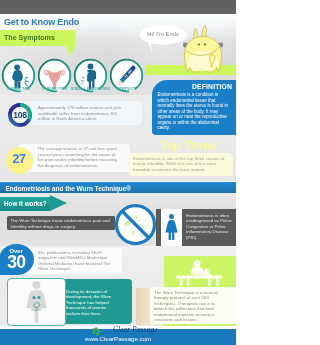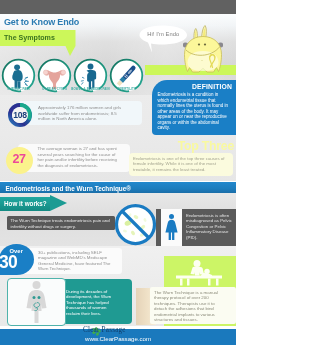--- a/index.html
+++ b/index.html
@@ -57,26 +57,26 @@
         font-size:8.6px;font-weight:bold;color:#1b3f7a;letter-spacing:-0.25px;}
   .stat176{position:absolute;left:38px;top:105px;width:92px;font-size:4.4px;
         line-height:5.5px;color:#8f8f8f;}
 
   
   .stat27box{position:absolute;left:18px;top:143.5px;width:112px;height:28px;
         background:#fafafa;border-radius:4px;}
   .circ27{position:absolute;left:5.5px;top:146.5px;width:27px;height:27px;border-radius:50%;
         background:#fbf28c;}
   .num27{position:absolute;left:5.5px;top:152px;width:27px;text-align:center;
-        font-size:12.5px;font-weight:bold;color:#ec4899;letter-spacing:-0.5px;}
+        font-size:12.5px;font-weight:bold;color:#3b82f6;letter-spacing:-0.5px;}
   .stat27{position:absolute;left:37.5px;top:146px;width:84px;font-size:4.4px;
         line-height:5.5px;color:#8f8f8f;}
 
   
-  .tt-title{position:absolute;left:160px;top:139px;width:74px;text-align:right;
+  .tt-title{position:absolute;left:160px;top:139px;width:74px;text-align:left;
         font-size:12.4px;font-weight:bold;color:#f9f9a0;letter-spacing:-0.3px;}
   .tt-box{position:absolute;left:129px;top:153px;width:104px;height:23px;
         background:#fbfbde;border-radius:4px;}
   .tt-body{position:absolute;left:133px;top:155.5px;width:95px;font-size:4.4px;
         line-height:5.5px;color:#a3a38f;}
 
   
   .blueband{position:absolute;left:0;top:182px;width:236px;height:12px;
         background:linear-gradient(to bottom,#2288cd 0%,#1d7dbd 55%,#1a6ba4 100%);}
   .blueband-txt{position:absolute;left:5.5px;top:184.6px;font-size:6.4px;font-weight:bold;color:#fff;
@@ -107,21 +107,21 @@
 
   
   .low{position:absolute;left:0;top:246px;width:236px;height:80px;
         background:linear-gradient(to bottom,#f0f0f0,#ececec 45%,#e9e9e9 100%);}
   .stat30box{position:absolute;left:18px;top:248px;width:104px;height:26px;
         background:#fbfbfb;border-radius:3px;}
   .c30{position:absolute;left:-1px;top:243.5px;width:34.5px;height:31px;
         background:#1a7fc6;border-radius:50% 50% 50% 0;}
   .c30-over{position:absolute;left:-1px;top:247.6px;width:34.5px;text-align:center;
         font-size:5.8px;font-weight:bold;color:#fff;letter-spacing:0.1px;}
-  .c30-num{position:absolute;left:-1px;top:252.2px;width:34.5px;text-align:left;
+  .c30-num{position:absolute;left:-1px;top:252.2px;width:34.5px;text-align:center;
         font-size:17.5px;font-weight:bold;color:#fff;letter-spacing:-0.7px;}
   .stat30{position:absolute;left:38px;top:249.8px;width:74px;font-size:4.4px;
         line-height:5.5px;color:#8f8f8f;}
 
   
   .tealbox{position:absolute;left:61px;top:278.5px;width:71px;height:45px;
         background:#1f9a92;border-radius:4px;}
   .tealbox-inner{position:absolute;left:7px;top:277.5px;width:59px;height:48px;
         background:#fafcfc;border:1px solid #4fb3ab;border-radius:4px;box-sizing:border-box;}
   .tealbox-txt{position:absolute;left:66px;top:288.5px;width:46px;font-size:4.4px;
@@ -133,22 +133,22 @@
         background:linear-gradient(to right,#e5d3b8,#f0e2c8 60%,#f6eedc);}
   .greenbox{position:absolute;left:150px;top:287px;width:86px;height:37px;
         background:#fbfcf2;border-radius:2px;}
   .greenbox-txt{position:absolute;left:154px;top:289.5px;width:70px;font-size:4.4px;
         line-height:5.5px;color:#8b8b7b;}
   .therapy{position:absolute;left:172px;top:259px;}
 
   
   .footer{position:absolute;left:0;top:328.5px;width:236px;height:16.5px;background:#1a79bd;}
   .logoflower{position:absolute;left:92px;top:326.6px;}
-  .logo-txt{position:absolute;left:83px;top:325.8px;font-size:7.2px;color:#0f3f6b;
-        font-family:"Liberation Serif",serif;letter-spacing:0.2px;}
+  .logo-txt{position:absolute;left:113px;top:325.8px;font-size:7.2px;color:#0f3f6b;
+        font-family:"Liberation Serif",serif;font-style:italic;letter-spacing:0.2px;}
   .site{position:absolute;left:0;top:334.6px;width:236px;text-align:center;
         font-size:6.2px;color:#ffffff;letter-spacing:-0.05px;}
 </style>
 </head>
 <body>
 
 <svg width="0" height="0" style="position:absolute" aria-hidden="true">
     <defs>
   <linearGradient id="ringg" x1="0" y1="0" x2="1" y2="1">
     <stop offset="0" stop-color="#13705e"></stop>

